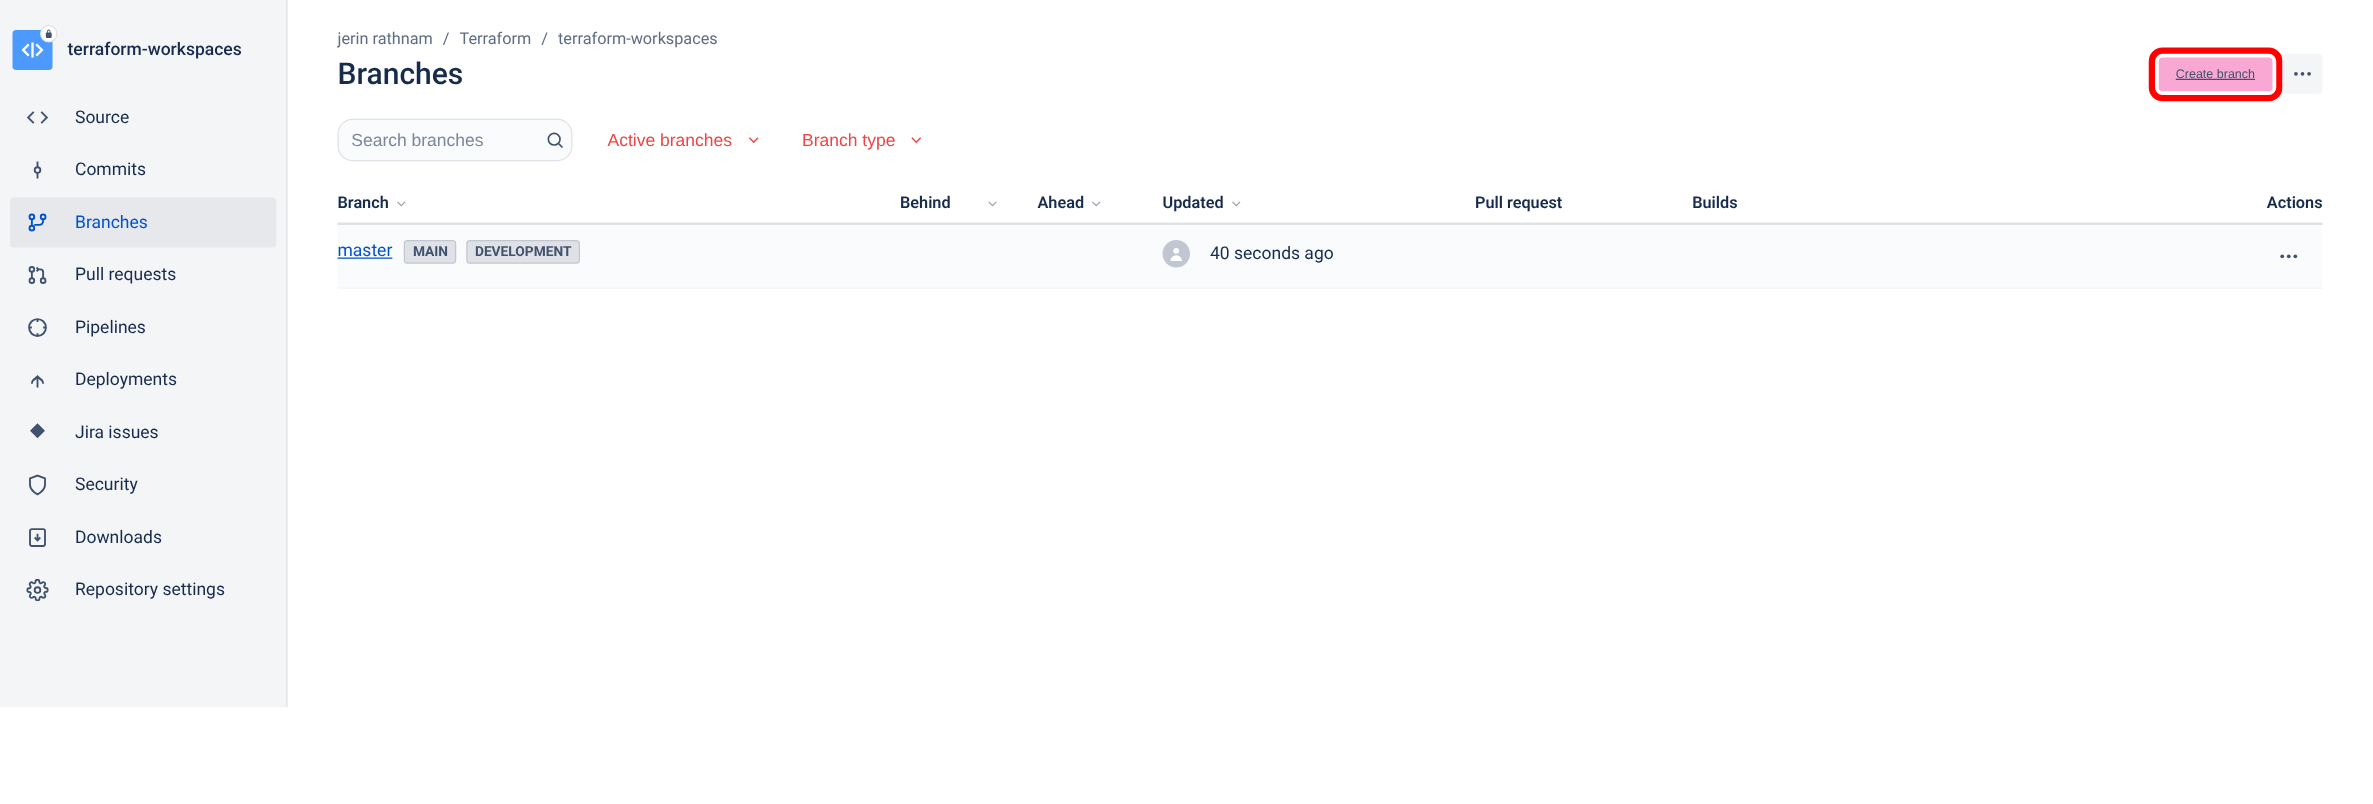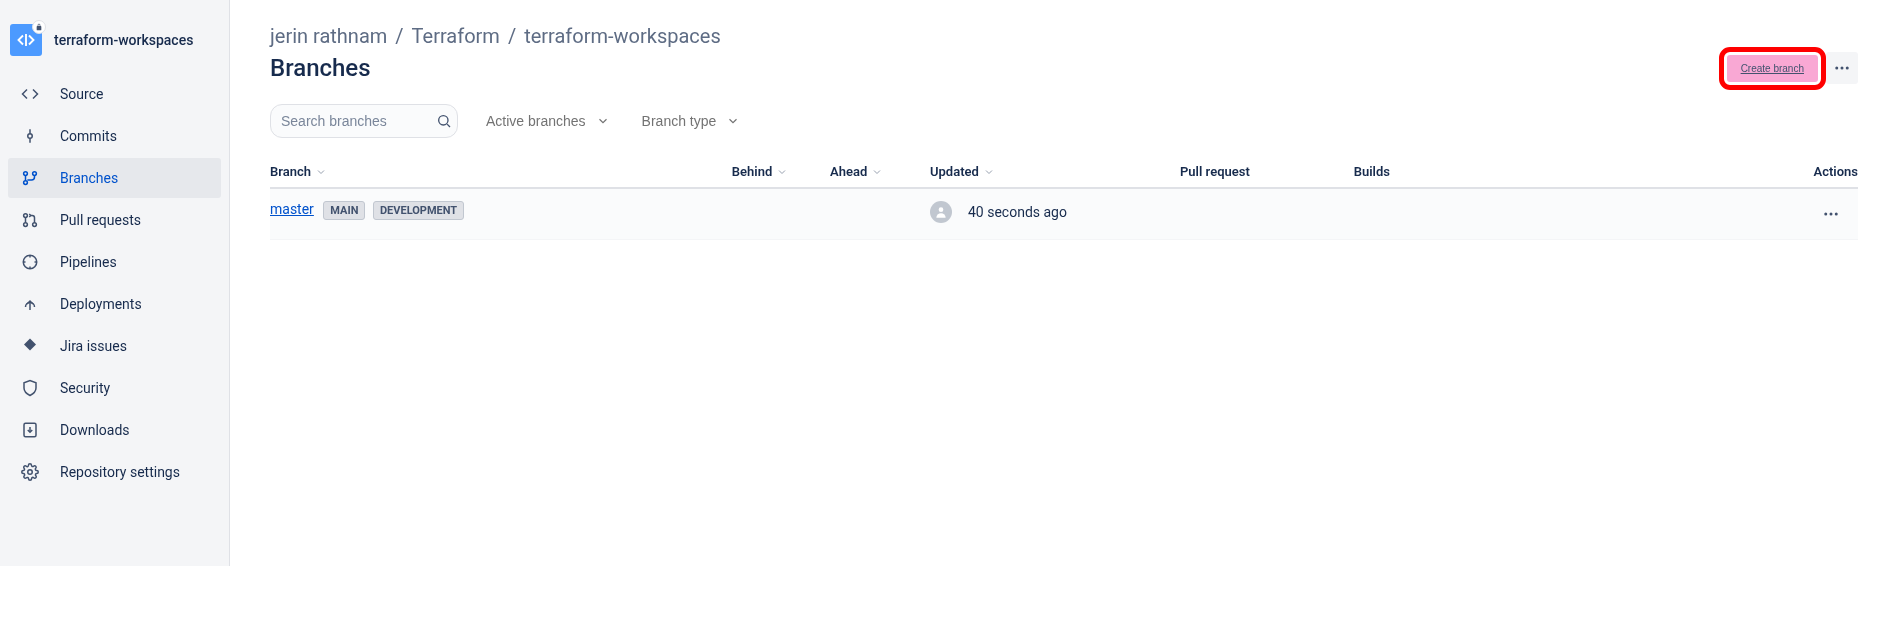--- a/index.html
+++ b/index.html
@@ -16,44 +16,44 @@
     
     .nav-list { list-style: none; padding: 0 8px; }
     .nav-item { display: flex; align-items: center; gap: 20px; padding: 10px 12px; border-radius: 3px; cursor: pointer; color: #42526E; margin-bottom: 2px; }
     .nav-item.active { background: #E6E8EC; color: #0052CC; }
     .nav-item.active .nav-label { color: #0052CC; }
     .nav-icon { width: 20px; height: 20px; display: flex; align-items: center; justify-content: center; flex-shrink: 0; }
     .nav-icon svg { width: 18px; height: 18px; }
     .nav-label { font-size: 14px; color: #172B4D; }
     
     .main { flex: 1; padding: 24px 40px; overflow: auto; }
-    .breadcrumb { display: flex; align-items: center; gap: 8px; color: #5E6C84; font-size: 20px; margin-bottom: 4px; }
+    .breadcrumb { display: flex; align-items: center; gap: 8px; color: #5E6C84; font-size: 13px; margin-bottom: 4px; }
     .breadcrumb a { color: #5E6C84; text-decoration: none; }
     .breadcrumb-sep { color: #5E6C84; }
     
     .page-header { display: flex; align-items: center; justify-content: space-between; margin-bottom: 20px; }
     .page-title { font-size: 24px; font-weight: 500; color: #172B4D; }
     .header-actions { display: flex; align-items: center; gap: 8px; }
     .create-btn { background: #f9a8d4; border: none; padding: 8px 14px; border-radius: 3px; font-size: 10px; color: #42526E; cursor: pointer; outline: 5px solid #FF0000; outline-offset: 3px; text-decoration: underline; }
     .more-btn { background: #F4F5F7; border: none; width: 32px; height: 32px; border-radius: 3px; cursor: pointer; display: flex; align-items: center; justify-content: center; color: #42526E; }
     
     .filters { display: flex; align-items: center; gap: 24px; margin-bottom: 18px; }
     .search-wrap { position: relative; width: 188px; }
     .search-input { width: 100%; padding: 8px 32px 8px 10px; border: 1px solid #DFE1E6; border-radius: 12px; font-size: 14px; background: #FAFBFC; }
     .search-input::placeholder { color: #7A869A; }
     .search-icon-btn { position: absolute; right: 6px; top: 50%; transform: translateY(-50%); color: #42526E; display: flex; }
-    .filter-btn { display: flex; align-items: center; gap: 10px; background: transparent; border: none; font-size: 14px; color: #737373; cursor: pointer; padding: 6px 4px; }
+    .filter-btn { display: flex; align-items: center; gap: 10px; background: transparent; border: none; font-size: 14px; color: #ef4444; cursor: pointer; padding: 6px 4px; }
     
     .table { width: 100%; }
     .thead { display: flex; border-bottom: 2px solid #DFE1E6; padding: 8px 0; }
     .th { font-weight: 600; font-size: 13px; color: #172B4D; display: flex; align-items: center; gap: 4px; }
     .th.sortable { cursor: pointer; }
     .th.sortable svg { color: #97A0AF; width: 12px; height: 12px; }
     .col-branch { flex: 0 0 450px; }
-    .col-behind { flex: 0 0 80px; text-align: right; justify-content: center; }
+    .col-behind { flex: 0 0 80px; text-align: right; justify-content: space-between; }
     .col-ahead { flex: 0 0 130px; padding-left: 30px; }
     .col-updated { flex: 0 0 250px; }
     .col-pr { flex: 0 0 140px; }
     .col-builds { flex: 0 0 70px; text-align: right; justify-content: flex-end; }
     .col-actions { flex: 1; text-align: right; justify-content: flex-end; }
     
     .trow { display: flex; align-items: flex-start; padding: 12px 0; border-bottom: 1px solid #F4F5F7; background: #FAFBFC; }
     .td { font-size: 14px; }
     .branch-name { color: #0052CC; margin-right: 6px; }
     .tag { display: inline-block; background: #DFE1E6; color: #42526E; font-size: 11px; font-weight: 700; padding: 2px 6px; border-radius: 3px; margin-right: 4px; border: 1px solid #C1C7D0; }

